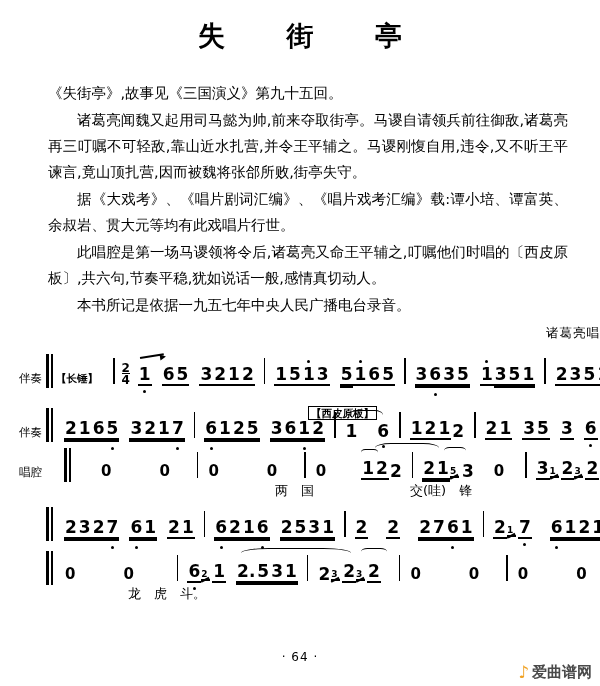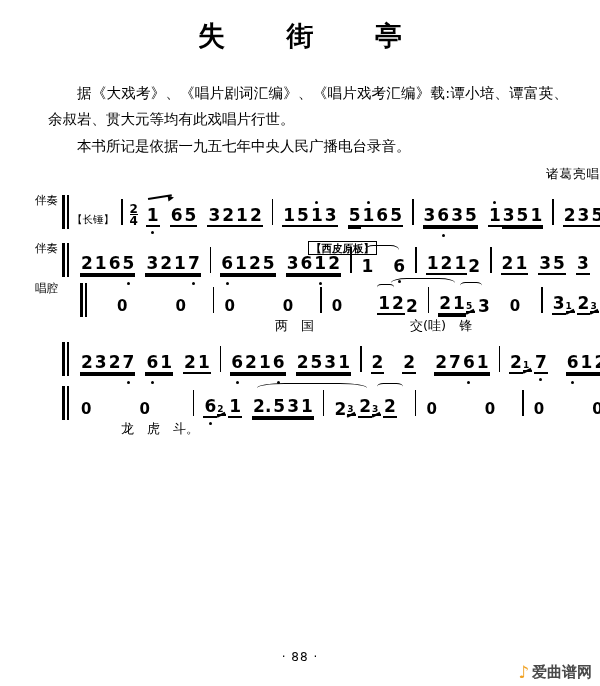--- a/index.html
+++ b/index.html
@@ -47,22 +47,22 @@
     font-size:12.5px;
     margin-top:7px;
     letter-spacing:1px;
   }
 
   
   .score{margin-top:12px;position:relative;}
 
   .system{position:relative;height:auto;margin-bottom:3px;}
   .staffrow{
-    display:flex;
-    padding-left:22px;
+    display:flex;align-items:flex-end;
+    padding-left:6px;
     position:relative;
     min-height:34px;
   }
   .rowlabel{
     width:36px;flex:0 0 36px;
     font-size:11.5px;
     text-align:right;
     padding-right:4px;
     padding-bottom:4px;
     line-height:1;
@@ -176,25 +176,25 @@
   
   .timesig{
     display:inline-flex;flex-direction:column;align-items:center;
     font-size:12px;font-weight:bold;line-height:10px;
     margin:0 4px 1px 2px;
   }
   .timesig .den{border-top:1.6px solid #000;padding-top:1px;}
 
   
   .banner{
-    font-size:10.5px;font-weight:normal;
+    font-size:10.5px;font-weight:bold;
     white-space:nowrap;
     line-height:1;
     padding-bottom:3px;
-    margin-right:2px;
+    margin-right:10px;
   }
   .banner-float{
     position:absolute;
     font-size:10.5px;font-weight:bold;
     border:1px solid #000;
     padding:0 2px;
     background:#fff;
     line-height:12px;
   }
 
@@ -224,21 +224,24 @@
   .wm-note{color:#f0a020;font-size:17px;line-height:1;}
 </style>
 </head>
 <body>
 
 <div class="page">
 
   <div class="doc-title">失 街 亭</div>
 
   <div class="prose">
+    <p class="noindent">《失街亭》,故事见《三国演义》第九十五回。</p>
+    <p>诸葛亮闻魏又起用司马懿为帅,前来夺取街亭。马谡自请领兵前往御敌,诸葛亮再三叮嘱不可轻敌,靠山近水扎营,并令王平辅之。马谡刚愎自用,违令,又不听王平谏言,竟山顶扎营,因而被魏将张郃所败,街亭失守。</p>
     <p>据《大戏考》、《唱片剧词汇编》、《唱片戏考汇编》载:谭小培、谭富英、余叔岩、贯大元等均有此戏唱片行世。</p>
+    <p>此唱腔是第一场马谡领将令后,诸葛亮又命王平辅之,叮嘱他们时唱的〔西皮原板〕,共六句,节奏平稳,犹如说话一般,感情真切动人。</p>
     <p>本书所记是依据一九五七年中央人民广播电台录音。</p>
   </div>
 
   <div class="song-singer">诸葛亮唱</div>
 
   <div class="score">
 
     <div class="system">
       <div class="staffrow">
         <div class="rowlabel">伴奏</div>
@@ -298,21 +301,21 @@
             <span class="n u1">3</span>
             <span class="n u1">5</span>
             <span class="n u1 dothigh">1</span>
 
           </span>
 
         </div>
       </div>
     </div>
 
-    <div class="system" style="margin-top:14px;">
+    <div class="system" style="margin-top:20px;">
 
       <div class="banner-float" style="left:308px;top:-2px;">【西皮原板】</div>
 
       <div class="staffrow" style="margin-top:14px;">
         <div class="rowlabel">伴奏</div>
         <div class="openbar"></div>
         <div class="notes">
 
           <span class="grp" style="margin-left:8px;">
             <span class="n u2">2</span>
@@ -561,26 +564,26 @@
 
           <span class="grp">
             <span class="n zero">0</span>
             <span class="n zero" style="margin-left:46px;">0</span>
           </span>
 
         </div>
       </div>
 
       <div class="lyrics">
-        <span class="lyric" style="left:121px;">龙　虎　斗。</span>
+        <span class="lyric" style="left:128px;">龙　虎　斗。</span>
       </div>
     </div>
 
   </div>
 
-  <div class="pagenum">· 88 ·</div>
+  <div class="pagenum">· 64 ·</div>
 
   <div class="watermark">
     <span class="wm-note">♪</span>
     <span>爱曲谱网</span>
   </div>
 
 </div>
 
 </body></html>

